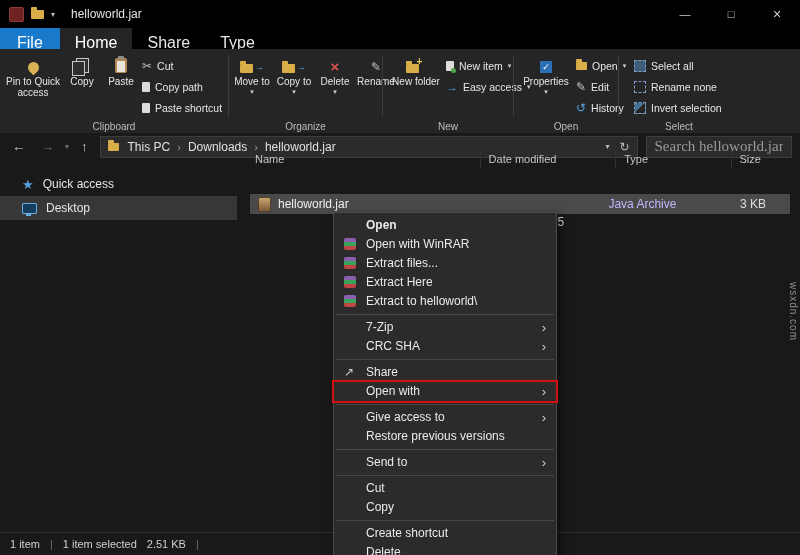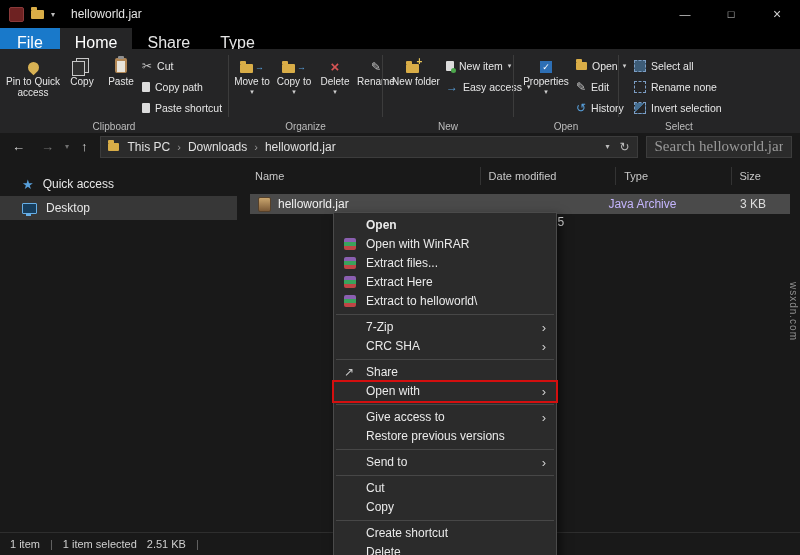--- a/index.html
+++ b/index.html
@@ -71,21 +71,21 @@
   
   .sidebar{position:absolute;top:160px;left:0;width:237px;bottom:23px;background:#191919;}
   .side-item{height:24px;display:flex;align-items:center;gap:9px;padding-left:22px;font-size:12px;color:#e6e6e6;}
   .side-item.qa{margin-top:12px;}
   .side-item.sel{background:#373737;}
   .star{color:#58a0dc;font-size:13px;}
   .mon{width:13px;height:9px;border:1px solid #66aee6;background:#173d5c;display:inline-block;position:relative;border-radius:1px;}
   .mon::after{content:"";position:absolute;left:3px;bottom:-3px;width:5px;height:2px;background:#66aee6;}
 
   
-  .listhead{position:absolute;top:164px;left:237px;width:558px;height:24px;display:flex;font-size:11px;color:#c8c8c8;}
+  .listhead{position:absolute;top:147px;left:237px;width:558px;height:24px;display:flex;font-size:11px;color:#c8c8c8;}
   .hcol{display:flex;align-items:center;border-right:1px solid #333;height:18px;margin-top:3px;}
   .hcol.c-name{width:243px;padding-left:18px;}
   .hcol.c-date{width:137px;padding-left:8px;}
   .hcol.c-type{width:115px;padding-left:8px;}
   .hcol.c-size{width:60px;padding-left:8px;border-right:none;}
   .filerow{position:absolute;top:194px;left:250px;width:540px;height:20px;background:#4a4a4a;display:flex;
            align-items:center;font-size:12px;color:#f0f0f0;}
   .fcell{white-space:nowrap;overflow:hidden;}
   .f-name{width:230px;display:flex;align-items:center;gap:7px;padding-left:8px;}
   .f-date{width:137px;padding-left:8px;color:#dedede;margin-top:36px;}

